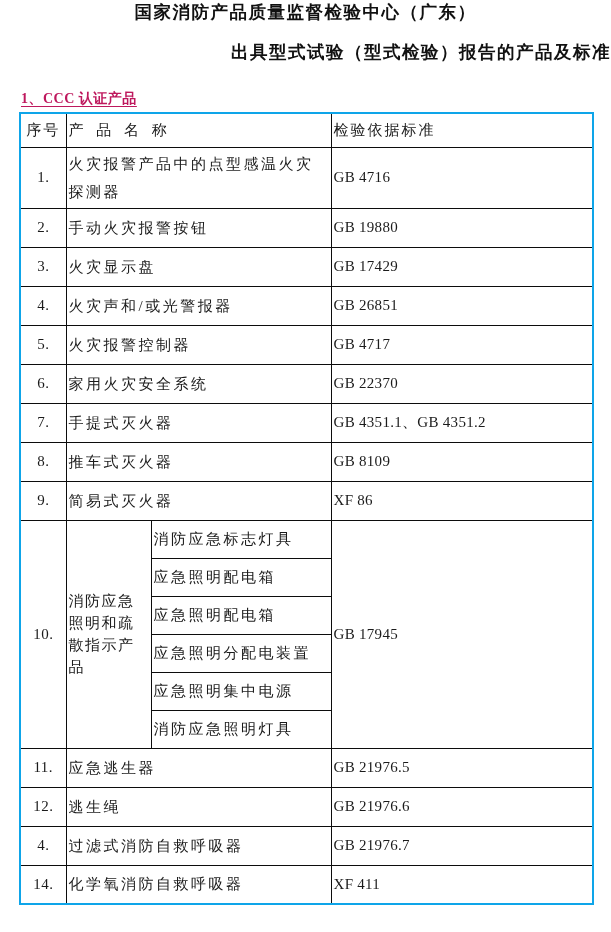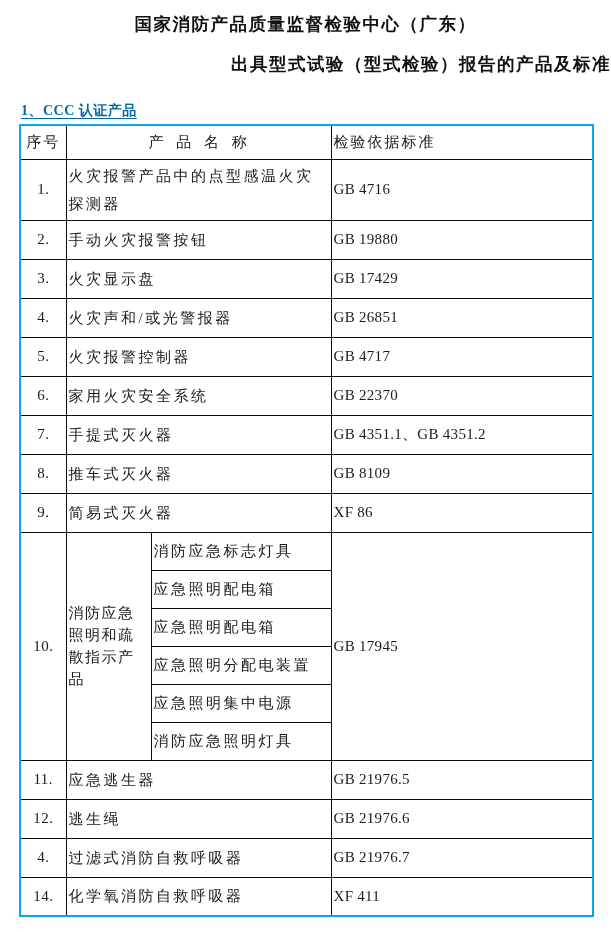--- a/index.html
+++ b/index.html
@@ -3,41 +3,41 @@
 <meta charset="utf-8">
 <style>
   html, body { margin: 0; padding: 0; }
   body {
     width: 611px; height: 932px;
     background: #ffffff;
     font-family: "Liberation Serif", "DejaVu Serif", serif;
     color: #1b1b1b;
     overflow: hidden;
   }
-  .doc { width: 611px; height: 932px; padding-top: 12px; box-sizing: border-box; }
+  .doc { width: 611px; height: 932px; box-sizing: border-box; }
 
   .title {
     text-align: center;
     font-weight: 700;
     font-size: 17.5px;
     line-height: 24px;
     letter-spacing: 1.5px;
     color: #111;
   }
   .title2 { margin-top: 16px; text-align: right; }
 
   .section-heading {
     margin: 26px 0 4px 21px;
     font-size: 14px;
     font-weight: 700;
     line-height: 18px;
     letter-spacing: 0.5px;
     text-decoration: underline;
     text-underline-offset: 3px;
-    color: #0369a1;
+    color: #be185d;
   }
 
   table.product-table {
     margin-left: 19px;
     border-collapse: collapse;
     table-layout: fixed;
     width: 573px;
     border: 2px solid #0ea5e9;
   }
   .product-table td {
@@ -74,21 +74,21 @@
     font-size: 13px;
     letter-spacing: 1.5px;
     line-height: 22px;
   }
   .cell-std {
     padding-left: 9px;
     font-size: 14.5px;
     letter-spacing: 0.3px;
   }
   .hdr-no { text-align: center; letter-spacing: 2px; font-size: 15px; }
-  .hdr-product { text-align: center; letter-spacing: 2px; word-spacing: 5px; font-size: 15px; }
+  .hdr-product { letter-spacing: 2px; word-spacing: 5px; font-size: 15px; }
   .hdr-std { padding-left: 9px; letter-spacing: 2px; font-size: 15px; }
 </style>
 </head>
 <body>
 
 <div class="doc">
   <div class="title title1">国家消防产品质量监督检验中心（广东）</div>
   <div class="title title2">出具型式试验（型式检验）报告的产品及标准</div>
 
   <div class="section-heading">1、CCC 认证产品</div>

